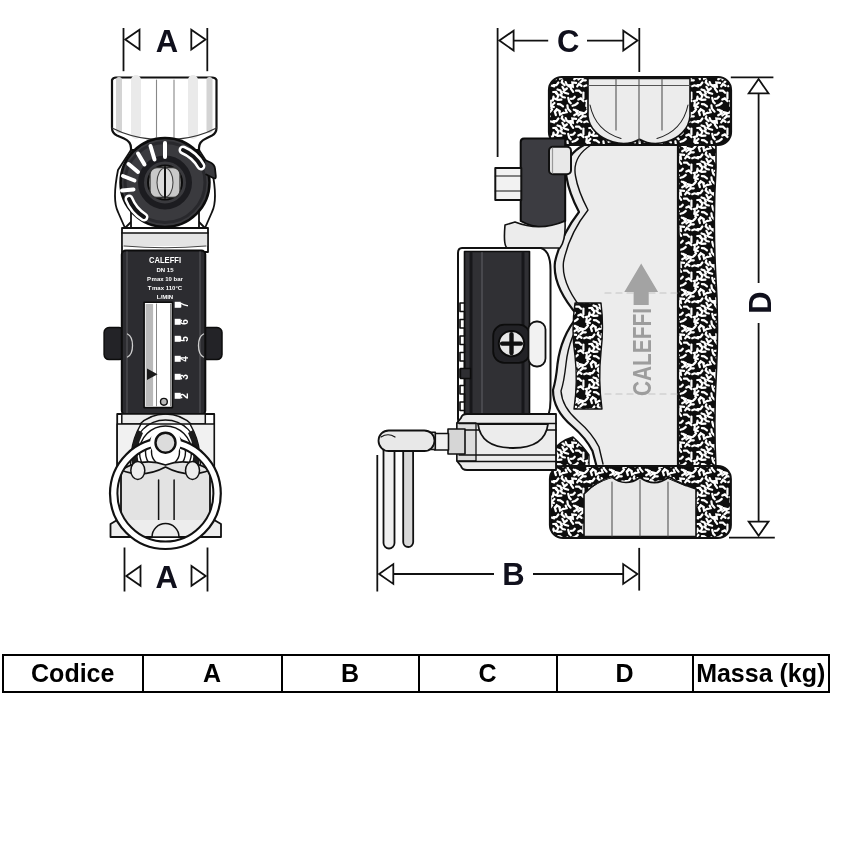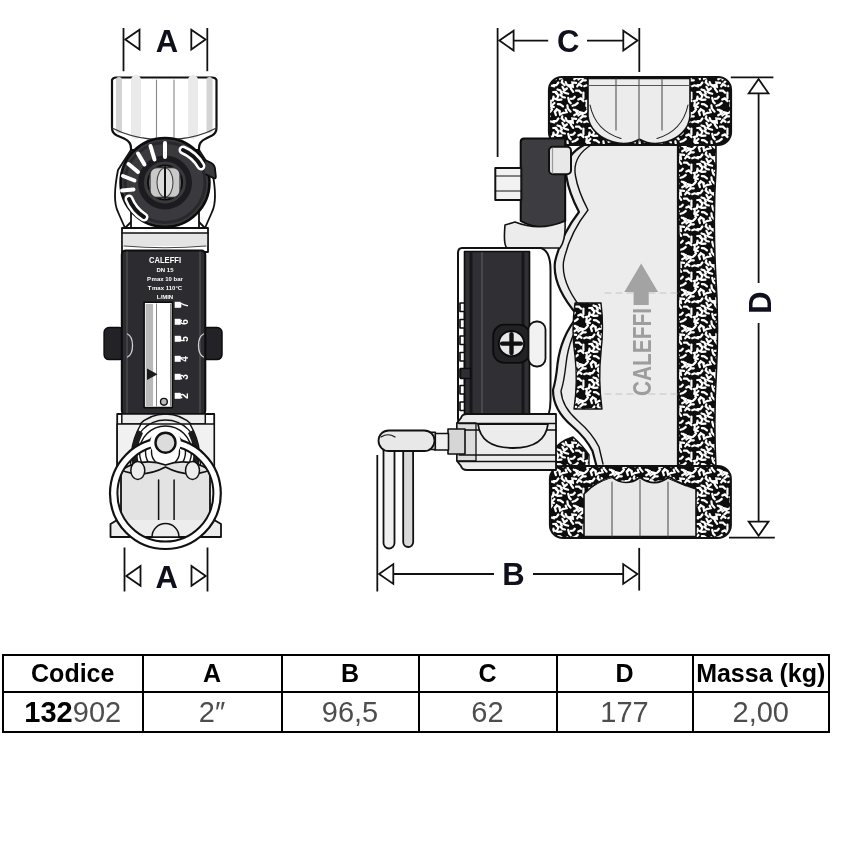--- a/index.html
+++ b/index.html
@@ -308,23 +308,15 @@
       </colgroup>
 <tbody>
         <tr class="hd">
           <td>Codice</td>
           <td>A</td>
           <td>B</td>
           <td>C</td>
           <td>D</td>
           <td>Massa (kg)</td>
         </tr>
-<tr class="dt">
-          <td><b style="color:#000">132</b>902</td>
-          <td>2″</td>
-          <td>96,5</td>
-          <td>62</td>
-          <td>177</td>
-          <td>2,00</td>
-        </tr>
 </tbody>
     </table>
 </div>
 
 </body></html>

